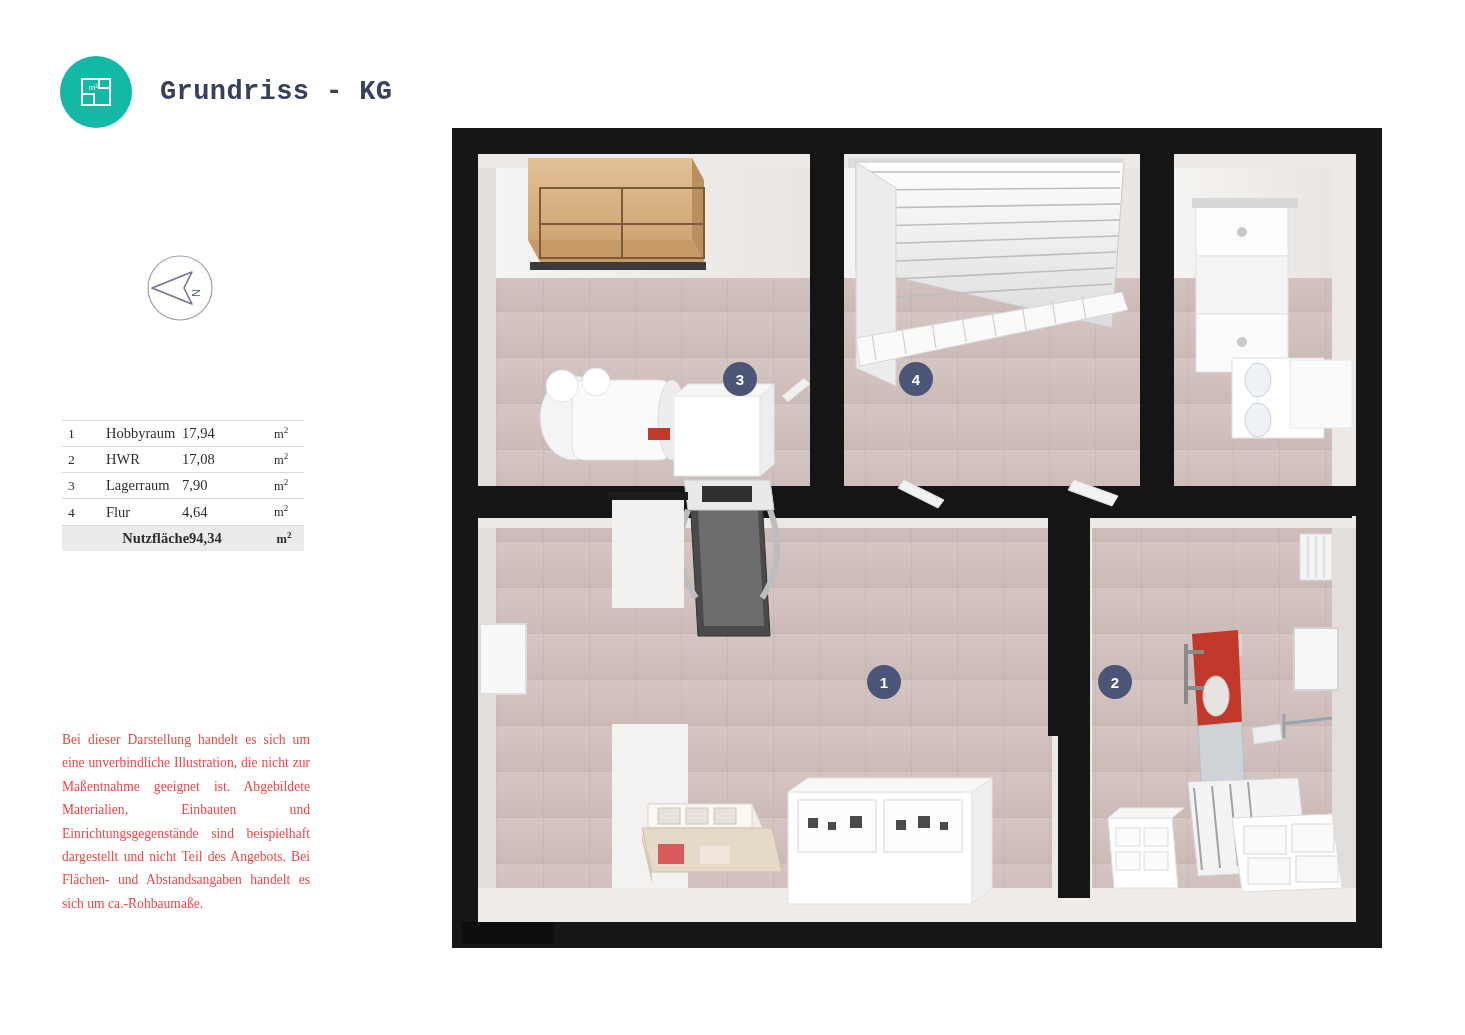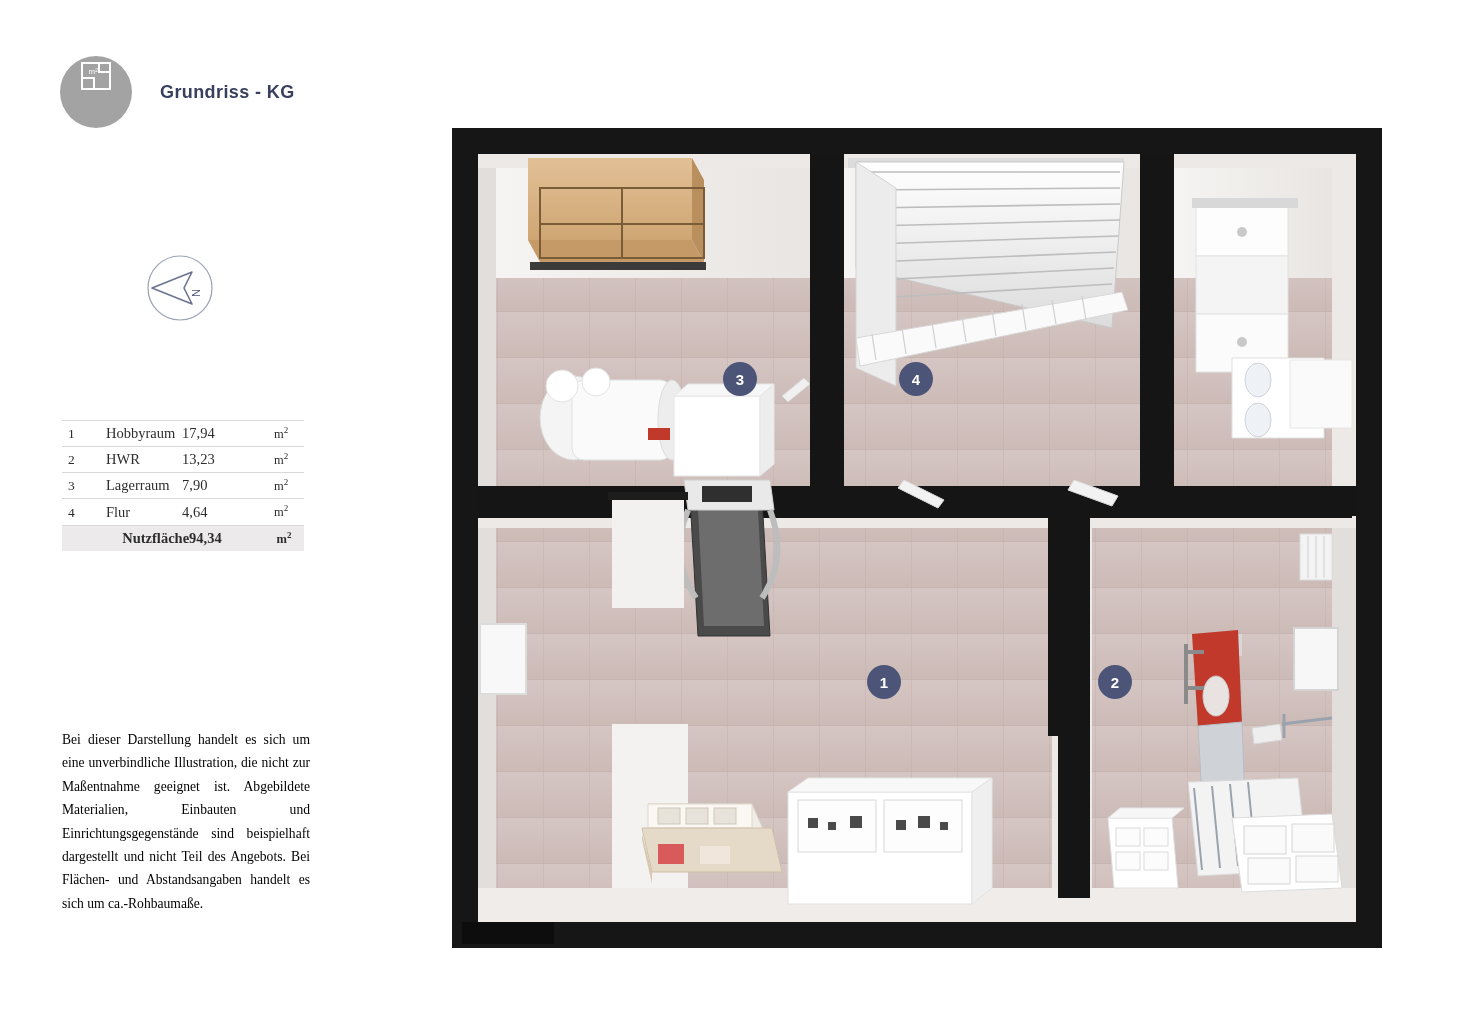--- a/index.html
+++ b/index.html
@@ -18,30 +18,30 @@
     position: absolute;
     left: 60px;
     top: 56px;
     display: flex;
     align-items: center;
     gap: 28px;
   }
   .badge {
     width: 72px; height: 72px;
     border-radius: 50%;
-    background: #a3a3a3;
-    display: flex; justify-content: center;
+    background: #14b8a6;
+    display: flex; align-items: center; justify-content: center;
   }
   .badge svg { display: block; }
   .page-title {
-    font-size: 18px;
+    font-size: 27px;
     font-weight: bold;
     color: #39405e;
     letter-spacing: .4px;
-    font-family: Liberation Sans, sans-serif;
+    font-family: Liberation Mono, monospace;
   }
 
   
   .compass {
     position: absolute;
     left: 140px; top: 248px;
     width: 80px; height: 80px;
   }
   .compass svg { display: block; }
 
@@ -86,21 +86,21 @@
   }
   .legend-row.total .legend-name { padding-left: 18px; }
 
   
   .disclaimer {
     position: absolute;
     left: 62px; top: 728px;
     width: 248px;
     font-size: 13.6px;
     line-height: 1.72;
-    color: #000000;
+    color: #ef4444;
     text-align: justify;
     font-family: "Liberation Serif", serif;
   }
 
   
   .plan {
     position: absolute;
     left: 452px; top: 128px;
     width: 930px; height: 820px;
   }
@@ -146,21 +146,21 @@
   <div class="legend-row">
     <span class="legend-num">1</span>
     <span class="legend-name">Hobbyraum</span>
     <span class="legend-area">17,94</span>
     <span class="legend-unit">m<sup>2</sup></span>
   </div>
 
   <div class="legend-row">
     <span class="legend-num">2</span>
     <span class="legend-name">HWR</span>
-    <span class="legend-area">13,23</span>
+    <span class="legend-area">17,08</span>
     <span class="legend-unit">m<sup>2</sup></span>
   </div>
 
   <div class="legend-row">
     <span class="legend-num">3</span>
     <span class="legend-name">Lagerraum</span>
     <span class="legend-area">7,90</span>
     <span class="legend-unit">m<sup>2</sup></span>
   </div>
 

